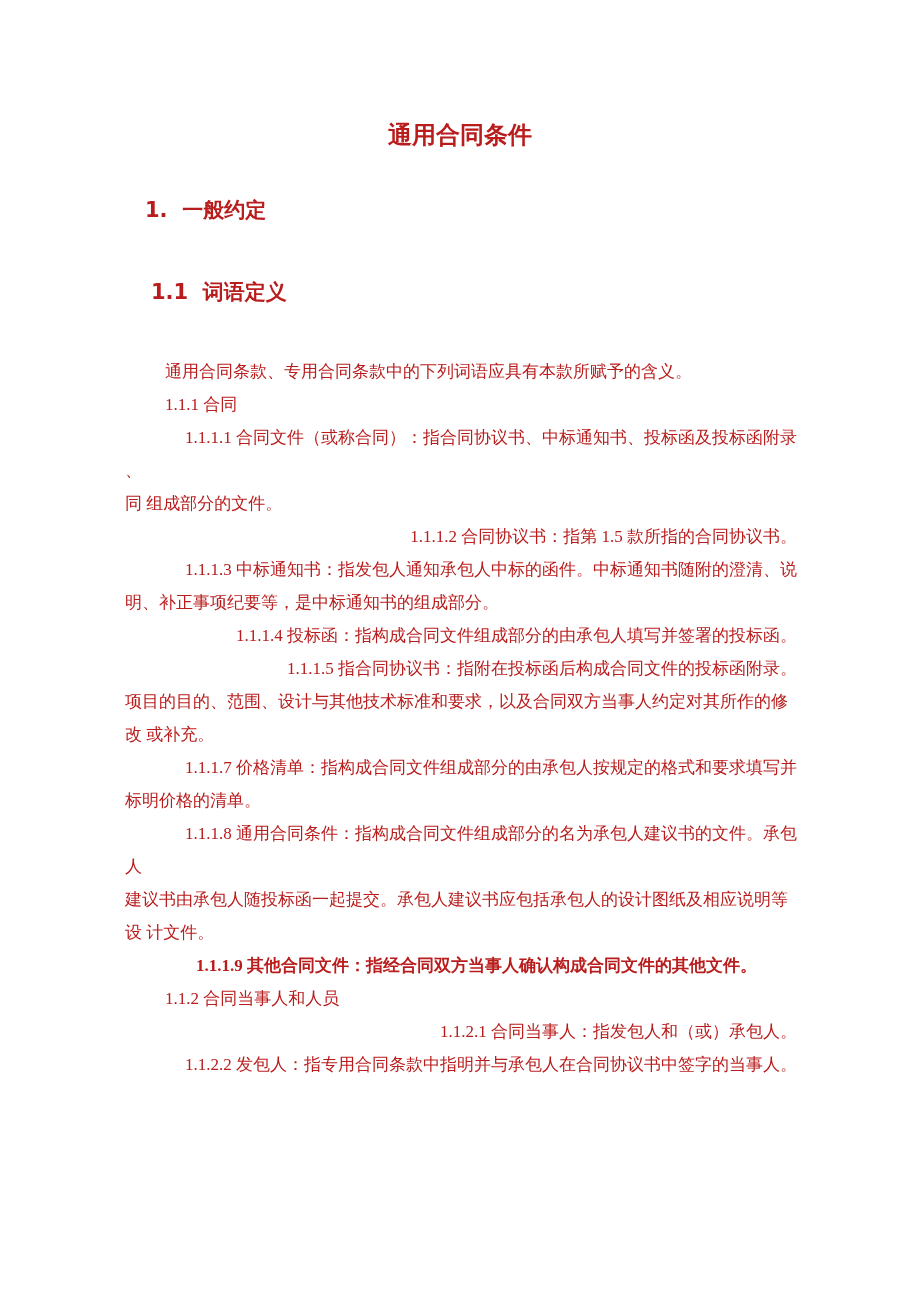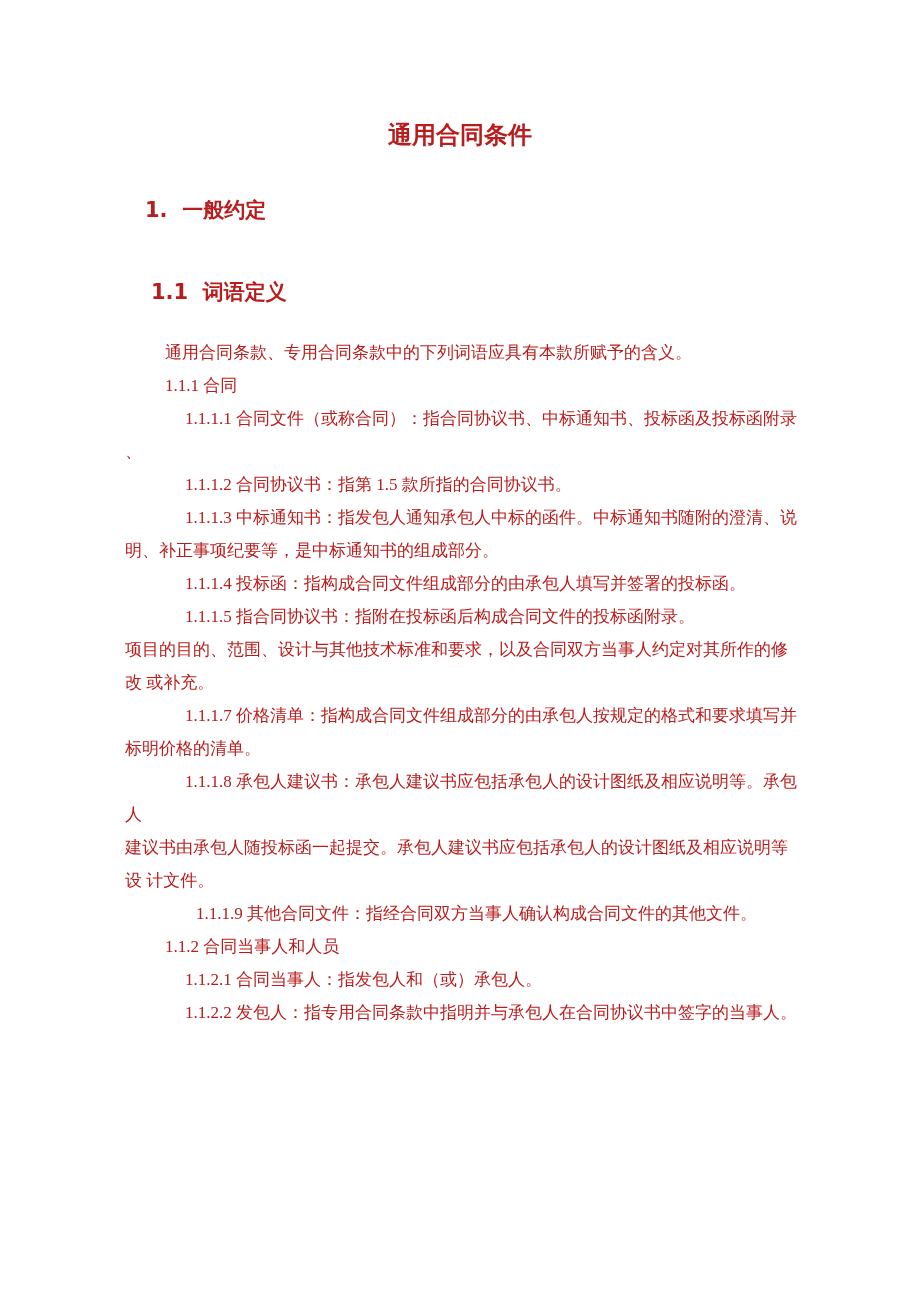--- a/index.html
+++ b/index.html
@@ -47,61 +47,62 @@
     left: 139px;
     margin: 12px;
     font-family: "DejaVu Sans", "Liberation Sans", sans-serif;
     font-size: 21px;
     font-weight: bold;
     line-height: 26px;
     white-space: pre;
   }
   .doc-body {
     position: absolute;
-    top: 336px;
+    top: 355px;
     left: 125px;
     width: 672px;
   }
   .line {
     font-size: 17px;
     line-height: 33px;
     height: 33px;
     white-space: pre;
   }
   .ind0 { padding-left: 0; }
   .ind1 { padding-left: 40px; }
-  .ind2 { padding-left: 60px; }
-  .ind3 { padding-left: 71px; }
+  .ind2 { padding-left: 60px; text-align: right; }
+  .ind3 { padding-left: 71px; font-weight: bold; }
 </style>
 </head>
 <body>
 
 <div class="page">
 
   <h1 class="doc-title">通用合同条件</h1>
 
   <h2 class="h-section">1.  一般约定</h2>
 
   <h3 class="h-sub">1.1  词语定义</h3>
 
   <div class="doc-body">
     <div class="line ind1">通用合同条款、专用合同条款中的下列词语应具有本款所赋予的含义。</div>
     <div class="line ind1">1.1.1 合同</div>
     <div class="line ind2">1.1.1.1 合同文件（或称合同）：指合同协议书、中标通知书、投标函及投标函附录</div>
     <div class="line ind0">、</div>
+    <div class="line ind0">同 组成部分的文件。</div>
     <div class="line ind2">1.1.1.2 合同协议书：指第 1.5 款所指的合同协议书。</div>
     <div class="line ind2">1.1.1.3 中标通知书：指发包人通知承包人中标的函件。中标通知书随附的澄清、说</div>
     <div class="line ind0">明、补正事项纪要等，是中标通知书的组成部分。</div>
     <div class="line ind2">1.1.1.4 投标函：指构成合同文件组成部分的由承包人填写并签署的投标函。</div>
     <div class="line ind2">1.1.1.5 指合同协议书：指附在投标函后构成合同文件的投标函附录。</div>
     <div class="line ind0">项目的目的、范围、设计与其他技术标准和要求，以及合同双方当事人约定对其所作的修</div>
     <div class="line ind0">改 或补充。</div>
     <div class="line ind2">1.1.1.7 价格清单：指构成合同文件组成部分的由承包人按规定的格式和要求填写并</div>
     <div class="line ind0">标明价格的清单。</div>
-    <div class="line ind2">1.1.1.8 承包人建议书：承包人建议书应包括承包人的设计图纸及相应说明等。承包</div>
+    <div class="line ind2">1.1.1.8 通用合同条件：指构成合同文件组成部分的名为承包人建议书的文件。承包</div>
     <div class="line ind0">人</div>
     <div class="line ind0">建议书由承包人随投标函一起提交。承包人建议书应包括承包人的设计图纸及相应说明等</div>
     <div class="line ind0">设 计文件。</div>
     <div class="line ind3">1.1.1.9 其他合同文件：指经合同双方当事人确认构成合同文件的其他文件。</div>
     <div class="line ind1">1.1.2 合同当事人和人员</div>
     <div class="line ind2">1.1.2.1 合同当事人：指发包人和（或）承包人。</div>
     <div class="line ind2">1.1.2.2 发包人：指专用合同条款中指明并与承包人在合同协议书中签字的当事人。</div>
   </div>
 
 </div>

